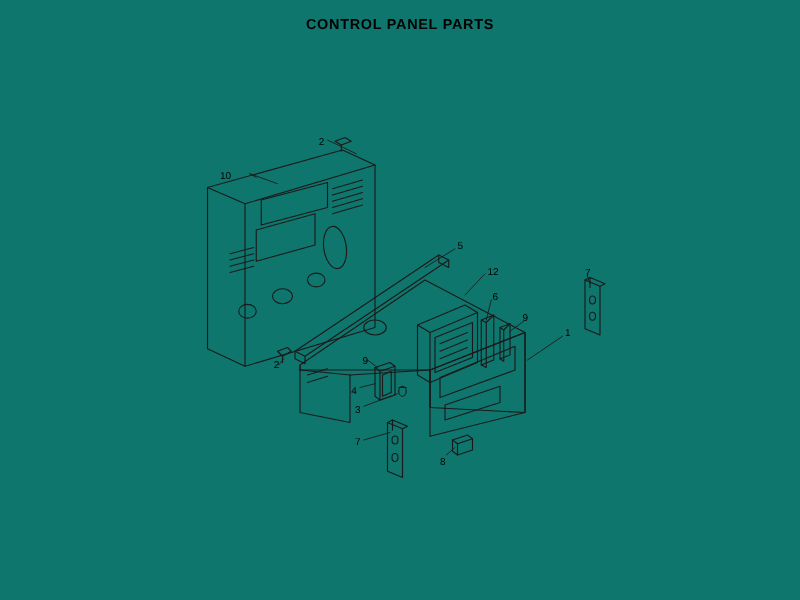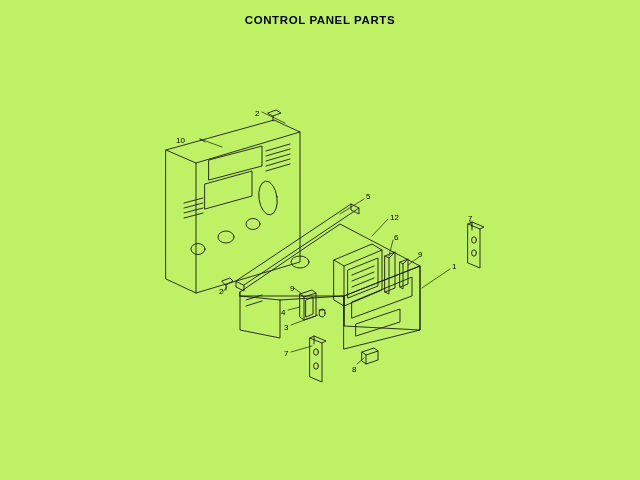--- a/index.html
+++ b/index.html
@@ -11,21 +11,21 @@
     width: 640px;
     height: 480px;
     font-family: "Liberation Sans", sans-serif;
     position: relative;
     overflow: hidden;
   }
   #page {
     position: relative;
     width: 640px;
     height: 480px;
-    background: #bef264;
+    background: #0f766e;
   }
   #title {
     position: absolute;
     top: 14px;
     left: 0;
     width: 640px;
     text-align: center;
     font-size: 11.5px;
     font-weight: bold;
     letter-spacing: 0.6px;

